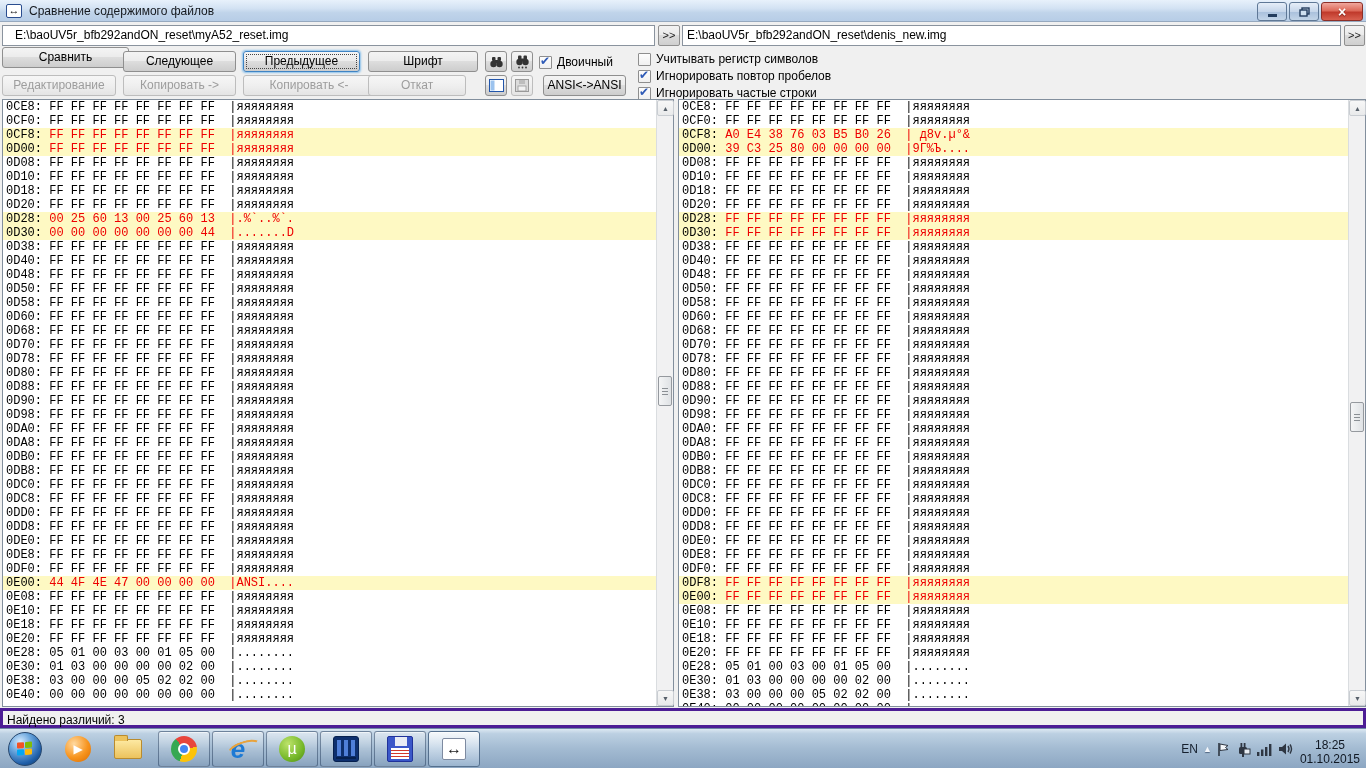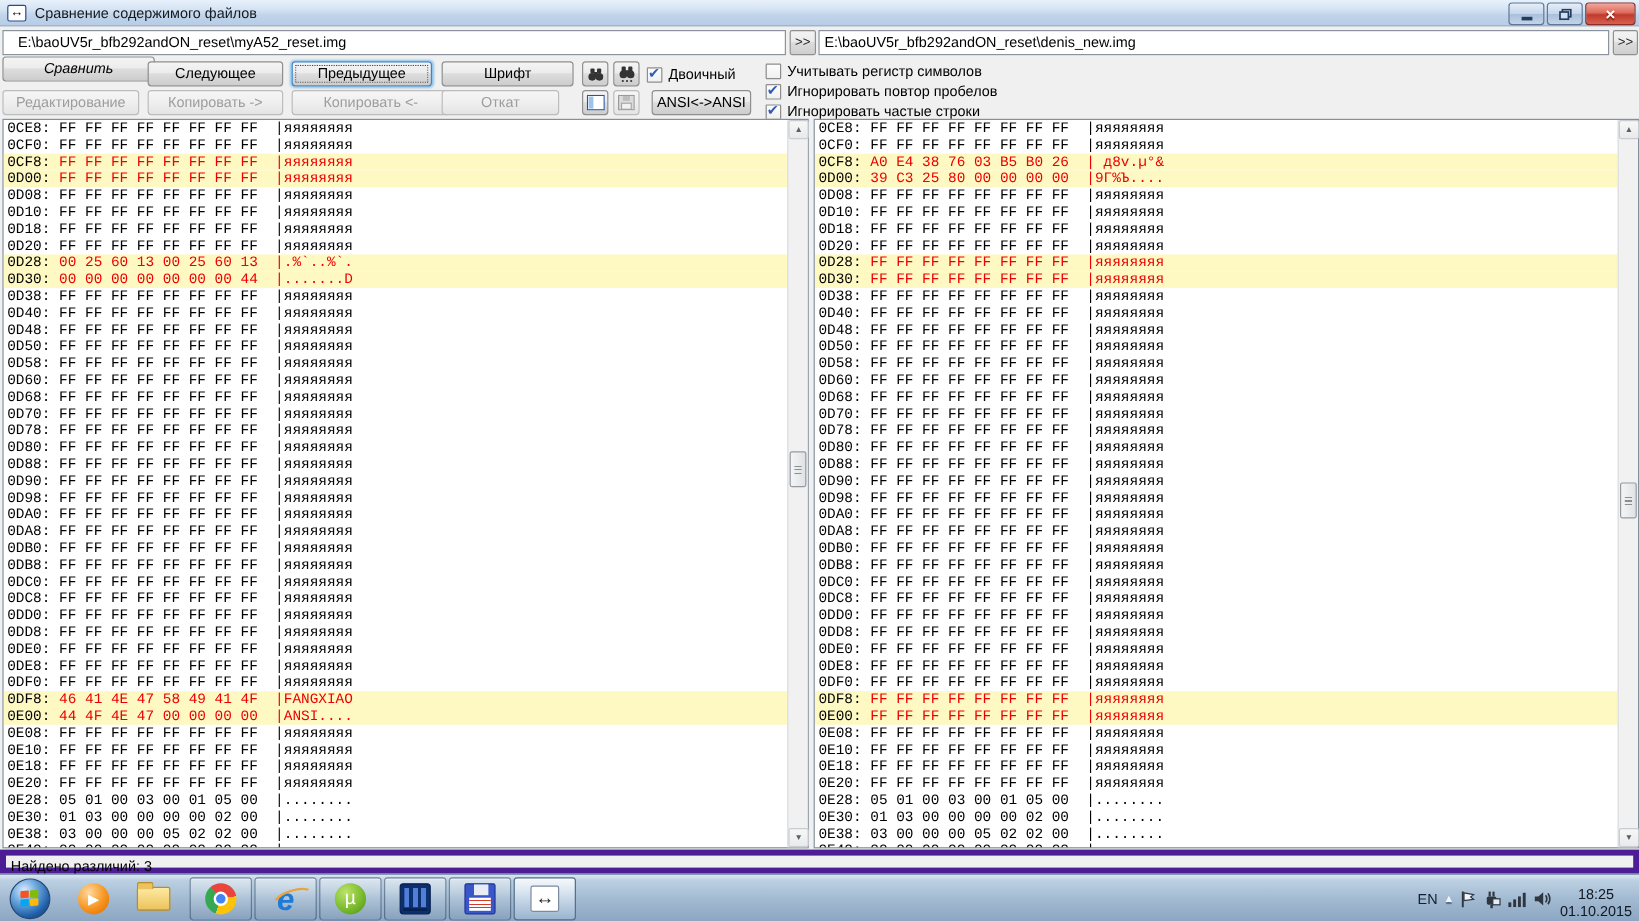--- a/index.html
+++ b/index.html
@@ -64,21 +64,21 @@
     font-size:7px; color:#57606a; background:linear-gradient(180deg,#f7f7f7,#e9eaeb);
     border:1px solid #c9cdd2; border-radius:2px; }
   .sarrow.up { top:0; } .sarrow.down { bottom:0; }
   .sthumb { position:absolute; left:1px; width:14px; height:30px;
     background:linear-gradient(90deg,#f4f5f6,#dfe2e5); border:1px solid #95999e; border-radius:2px; }
   .sthumb::after { content:""; position:absolute; left:3px; right:3px; top:11px; height:7px;
     background:repeating-linear-gradient(180deg,#8a8f94 0 1px,transparent 1px 3px); }
 
   
   .statusbar { position:absolute; left:0; top:708px; width:1366px; height:20px; background:#f0f0f0;
-    border:5px solid #4c1d95; line-height:18px; padding-left:4px; color:#000; }
+    border:3px solid #4c1d95; line-height:18px; padding-left:4px; color:#000; }
 
   
   .taskbar { position:absolute; left:0; top:728px; width:1366px; height:40px;
     background:linear-gradient(180deg,#dce8f2 0%,#bcd0e2 12%,#a3bbd2 50%,#8ca6c2 100%);
     border-top:1px solid #6d87a5; }
   .orb { position:absolute; left:8px; top:3px; width:34px; height:34px; border-radius:50%;
     background:radial-gradient(circle at 35% 28%,#d9ecff 0%,#6aa6dd 35%,#1f5ea8 70%,#0b355f 100%);
     border:1px solid #27476e; display:flex; align-items:center; justify-content:center; }
   .flag { width:16px; height:14px; display:grid; grid-template-columns:7px 7px; grid-template-rows:6px 6px; gap:1px; transform:skewY(-4deg); }
   .flag i { border-radius:1px; }
@@ -150,21 +150,21 @@
           <span class="glyph-close">×</span>
         </div>
     </div>
   </div>
 
   <div class="pathbox" style="left:2px; width:653px;padding-left:12px;">E:\baoUV5r_bfb292andON_reset\myA52_reset.img</div>
   <div class="gobtn" style="left:658px; width:22px;">&gt;&gt;</div>
   <div class="pathbox" style="left:682px; width:659px;">E:\baoUV5r_bfb292andON_reset\denis_new.img</div>
   <div class="gobtn" style="left:1344px; width:21px;">&gt;&gt;</div>
 
-  <div class="btn" style="left:2px; top:47px; width:127px;font-style:italic;">Сравнить</div>
+  <div class="btn" style="left:2px; top:47px; width:127px;">Сравнить</div>
   <div class="btn" style="left:123px; top:51px; width:113px;">Следующее отличие</div>
   <div class="btn focused" style="left:243px; top:51px; width:117px;">Предыдущее отличие</div>
   <div class="btn" style="left:368px; top:51px; width:110px;">Шрифт</div>
   <div class="btn iconbtn" style="left:485px; top:51px; width:22px;">
     <svg class="mini-svg" width="15" height="12">
       <rect x="3" y="1" width="3.5" height="4" rx="1" fill="#333"></rect>
         <rect x="8.5" y="1" width="3.5" height="4" rx="1" fill="#333"></rect>
       <circle cx="4.5" cy="8" r="3.2" fill="#333"></circle>
         <circle cx="10.5" cy="8" r="3.2" fill="#333"></circle>
         <rect x="6" y="4" width="3" height="3" fill="#333"></rect>
@@ -254,21 +254,20 @@
         <div class="hexrow"><span class="addr">0DA8: </span><span class="hx">FF FF FF FF FF FF FF FF  </span><span class="asc">|яяяяяяяя</span></div>
         <div class="hexrow"><span class="addr">0DB0: </span><span class="hx">FF FF FF FF FF FF FF FF  </span><span class="asc">|яяяяяяяя</span></div>
         <div class="hexrow"><span class="addr">0DB8: </span><span class="hx">FF FF FF FF FF FF FF FF  </span><span class="asc">|яяяяяяяя</span></div>
         <div class="hexrow"><span class="addr">0DC0: </span><span class="hx">FF FF FF FF FF FF FF FF  </span><span class="asc">|яяяяяяяя</span></div>
         <div class="hexrow"><span class="addr">0DC8: </span><span class="hx">FF FF FF FF FF FF FF FF  </span><span class="asc">|яяяяяяяя</span></div>
         <div class="hexrow"><span class="addr">0DD0: </span><span class="hx">FF FF FF FF FF FF FF FF  </span><span class="asc">|яяяяяяяя</span></div>
         <div class="hexrow"><span class="addr">0DD8: </span><span class="hx">FF FF FF FF FF FF FF FF  </span><span class="asc">|яяяяяяяя</span></div>
         <div class="hexrow"><span class="addr">0DE0: </span><span class="hx">FF FF FF FF FF FF FF FF  </span><span class="asc">|яяяяяяяя</span></div>
         <div class="hexrow"><span class="addr">0DE8: </span><span class="hx">FF FF FF FF FF FF FF FF  </span><span class="asc">|яяяяяяяя</span></div>
         <div class="hexrow"><span class="addr">0DF0: </span><span class="hx">FF FF FF FF FF FF FF FF  </span><span class="asc">|яяяяяяяя</span></div>
-        <div class="hexrow diff"><span class="addr">0DF8: </span><span class="hx">46 41 4E 47 58 49 41 4F  </span><span class="asc">|FANGXIAO</span></div>
         <div class="hexrow diff"><span class="addr">0E00: </span><span class="hx">44 4F 4E 47 00 00 00 00  </span><span class="asc">|ANSI....</span></div>
         <div class="hexrow"><span class="addr">0E08: </span><span class="hx">FF FF FF FF FF FF FF FF  </span><span class="asc">|яяяяяяяя</span></div>
         <div class="hexrow"><span class="addr">0E10: </span><span class="hx">FF FF FF FF FF FF FF FF  </span><span class="asc">|яяяяяяяя</span></div>
         <div class="hexrow"><span class="addr">0E18: </span><span class="hx">FF FF FF FF FF FF FF FF  </span><span class="asc">|яяяяяяяя</span></div>
         <div class="hexrow"><span class="addr">0E20: </span><span class="hx">FF FF FF FF FF FF FF FF  </span><span class="asc">|яяяяяяяя</span></div>
         <div class="hexrow"><span class="addr">0E28: </span><span class="hx">05 01 00 03 00 01 05 00  </span><span class="asc">|........</span></div>
         <div class="hexrow"><span class="addr">0E30: </span><span class="hx">01 03 00 00 00 00 02 00  </span><span class="asc">|........</span></div>
         <div class="hexrow"><span class="addr">0E38: </span><span class="hx">03 00 00 00 05 02 02 00  </span><span class="asc">|........</span></div>
         <div class="hexrow"><span class="addr">0E40: </span><span class="hx">00 00 00 00 00 00 00 00  </span><span class="asc">|........</span></div>
       </div>

